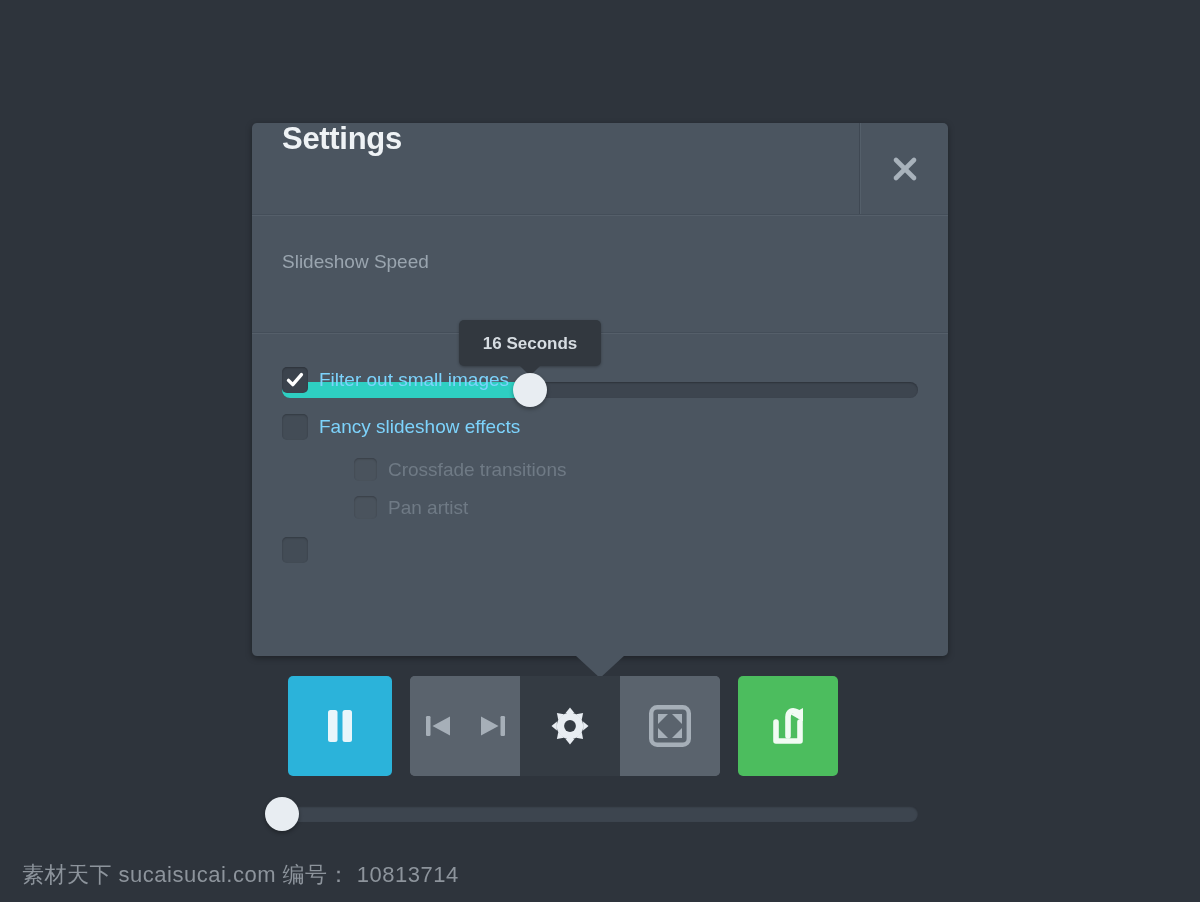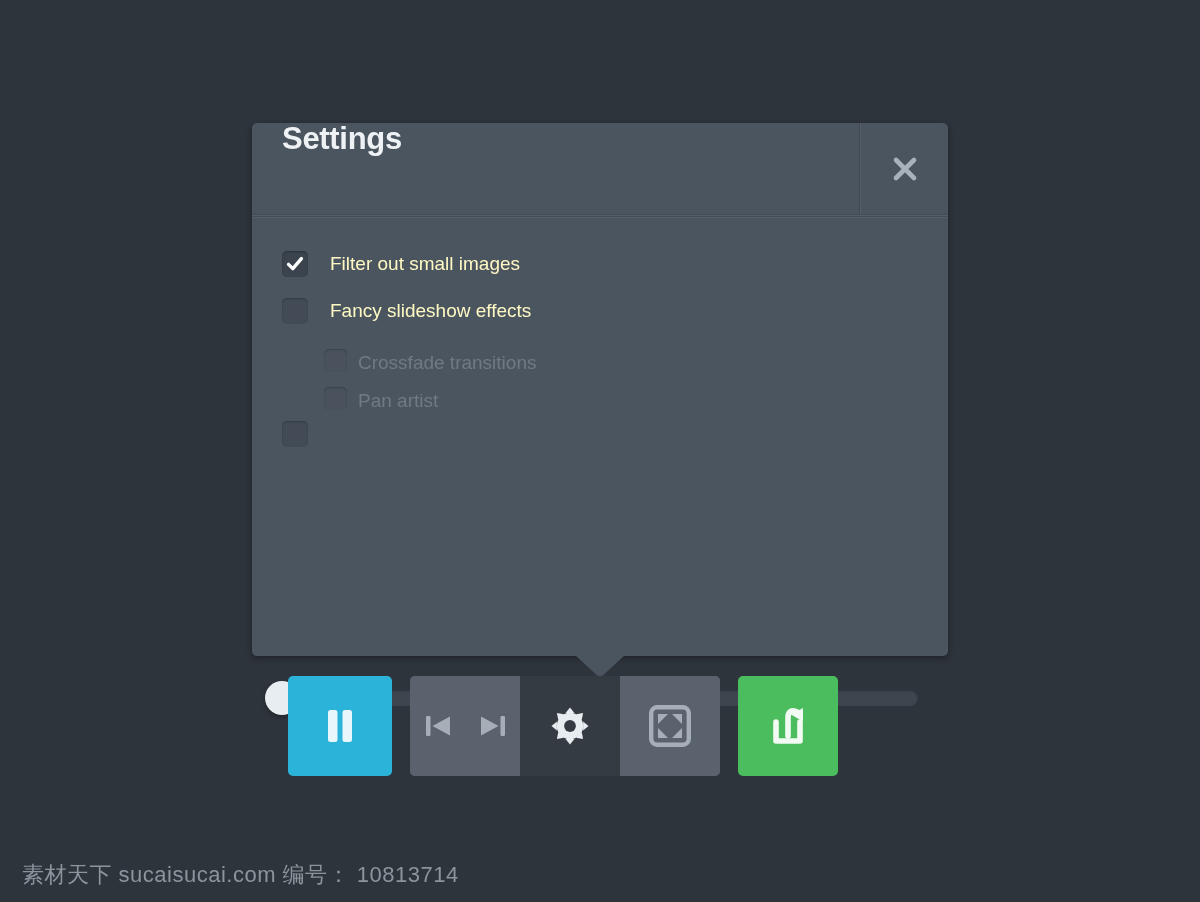--- a/index.html
+++ b/index.html
@@ -164,21 +164,21 @@
     position: relative;
     padding: 22px 0 0 0;
   }
   .option-row {
     display: flex;
     align-items: center;
     height: 47px;
     padding-left: 30px;
     cursor: pointer;
   }
-  .option-row.indented { padding-left: 72px; height: 38px; align-items: flex-end; }
+  .option-row.indented { padding-left: 102px; height: 38px; }
 
   .checkbox {
     width: 26px;
     height: 26px;
     border-radius: 5px;
     background: #434c56;
     box-shadow: inset 0 1px 2px rgba(0,0,0,0.25);
     flex: 0 0 auto;
     display: flex;
     align-items: center;
@@ -188,23 +188,23 @@
   .option-row.indented .checkbox {
     width: 23px;
     height: 23px;
     background: #4a535d;
   }
   .checkbox.checked { background: #3b434d; }
   .checkbox .tick { display: none; width: 18px; height: 18px; }
   .checkbox.checked .tick { display: block; }
 
   .option-label {
-    margin-left: 22px;
+    margin-left: 11px;
     font-size: 19px;
-    color: #fef9c3;
+    color: #7dd3fc;
     line-height: 1;
     white-space: nowrap;
   }
   .option-row.indented .option-label {
     color: #6f7a85;
     margin-left: 11px;
   }
 
   
   .slider-bottom {
@@ -289,20 +289,33 @@
     <div class="close-button">
       <svg class="x-glyph" viewBox="0 0 26 26">
         <line x1="4" y1="4" x2="22" y2="22" stroke="#a8b2bb" stroke-width="4.6" stroke-linecap="round"></line>
         <line x1="22" y1="4" x2="4" y2="22" stroke="#a8b2bb" stroke-width="4.6" stroke-linecap="round"></line>
       </svg>
     </div>
   </div>
 
   <div class="divider"></div>
 
+  <div class="speed-section">
+    <div class="speed-label">Slideshow Speed</div>
+
+    <div class="tooltip" style="left: 207.04px;">
+      <span class="tooltip-text">16 Seconds</span>
+    </div>
+
+    <div class="slider slider-speed">
+      <div class="slider-track" style="background: rgb(61, 69, 79);"></div>
+      <div class="slider-fill" id="speed-fill" style="width: 39%; background: rgb(46, 207, 194);"></div>
+      <div class="slider-knob" id="speed-knob" style="left: 39%; background: rgb(232, 237, 242);"></div>
+    </div>
+  </div>
 
   <div class="divider"></div>
 
   <div class="options-section">
     <div id="options-list">
         <div class="option-row">
           <div class="checkbox checked">
             <svg class="tick" viewBox="0 0 18 18">
               <path d="M2.5 9.4 L6.8 13.6 L15.4 3.6" fill="none" stroke="#ffffff" stroke-width="3.4" stroke-linecap="round" stroke-linejoin="round"></path>
             </svg>

